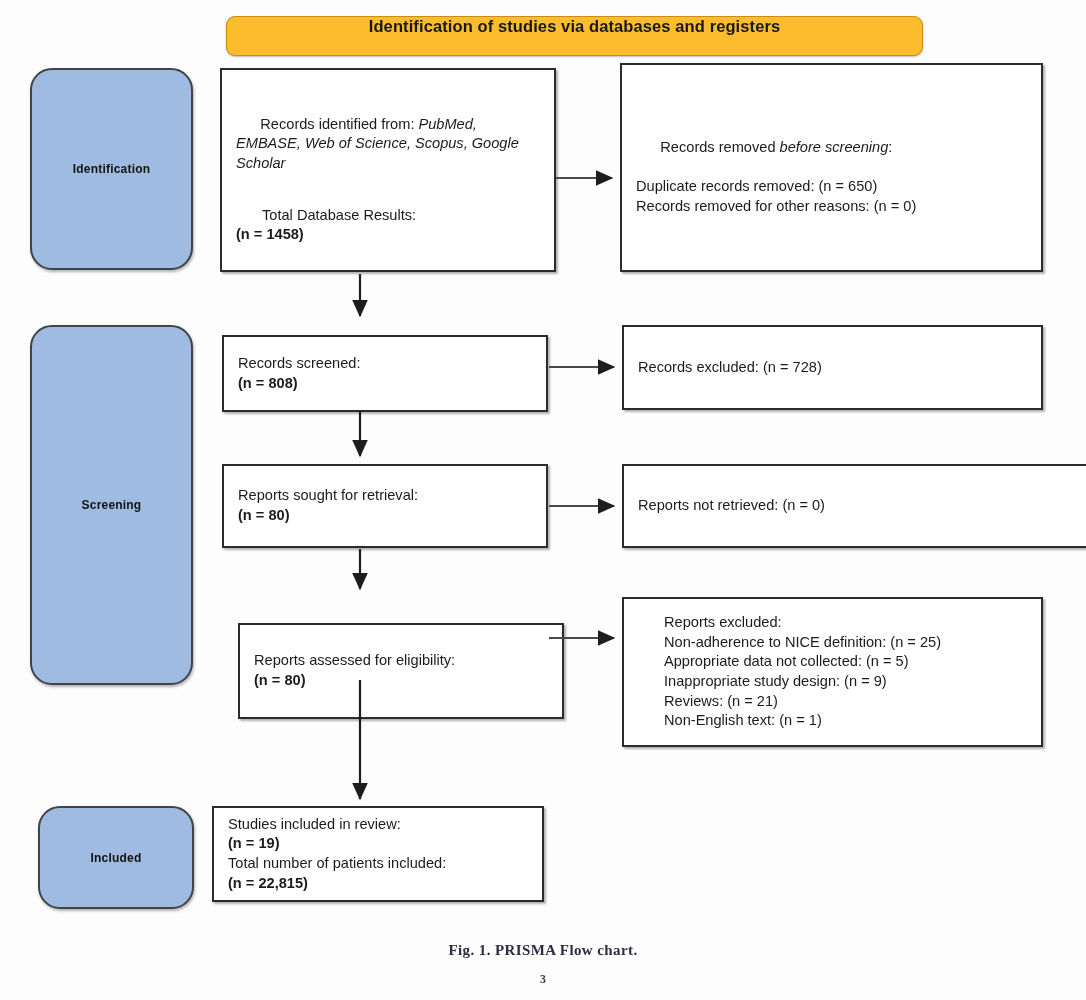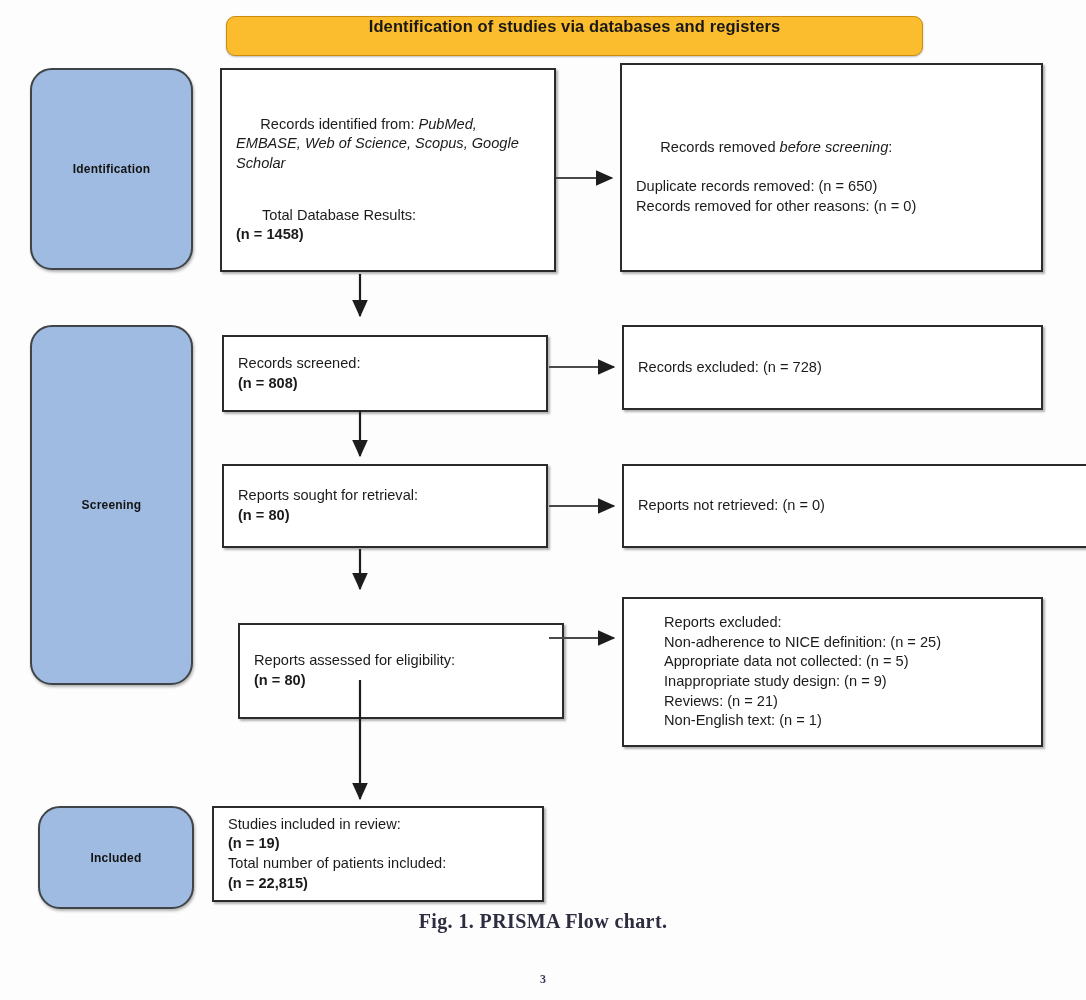--- a/index.html
+++ b/index.html
@@ -107,24 +107,24 @@
   #node-excluded2   { left: 622px; top: 597px; width: 421px; height: 150px; padding-left: 40px; }
 
   
   .conn { position: absolute; }
   .conn svg { display: block; }
 
   
   .caption {
     position: absolute;
     left: 0; right: 0;
-    top: 910px;
+    top: 942px;
     text-align: center;
     font-family: "Liberation Serif", serif;
-    font-size: 20px;
+    font-size: 15px;
     font-weight: bold;
     color: #2d2d40;
     letter-spacing: 0.4px;
   }
   .pagenum {
     position: absolute;
     left: 0; right: 0;
     top: 972px;
     text-align: center;
     font-family: "Liberation Serif", serif;

